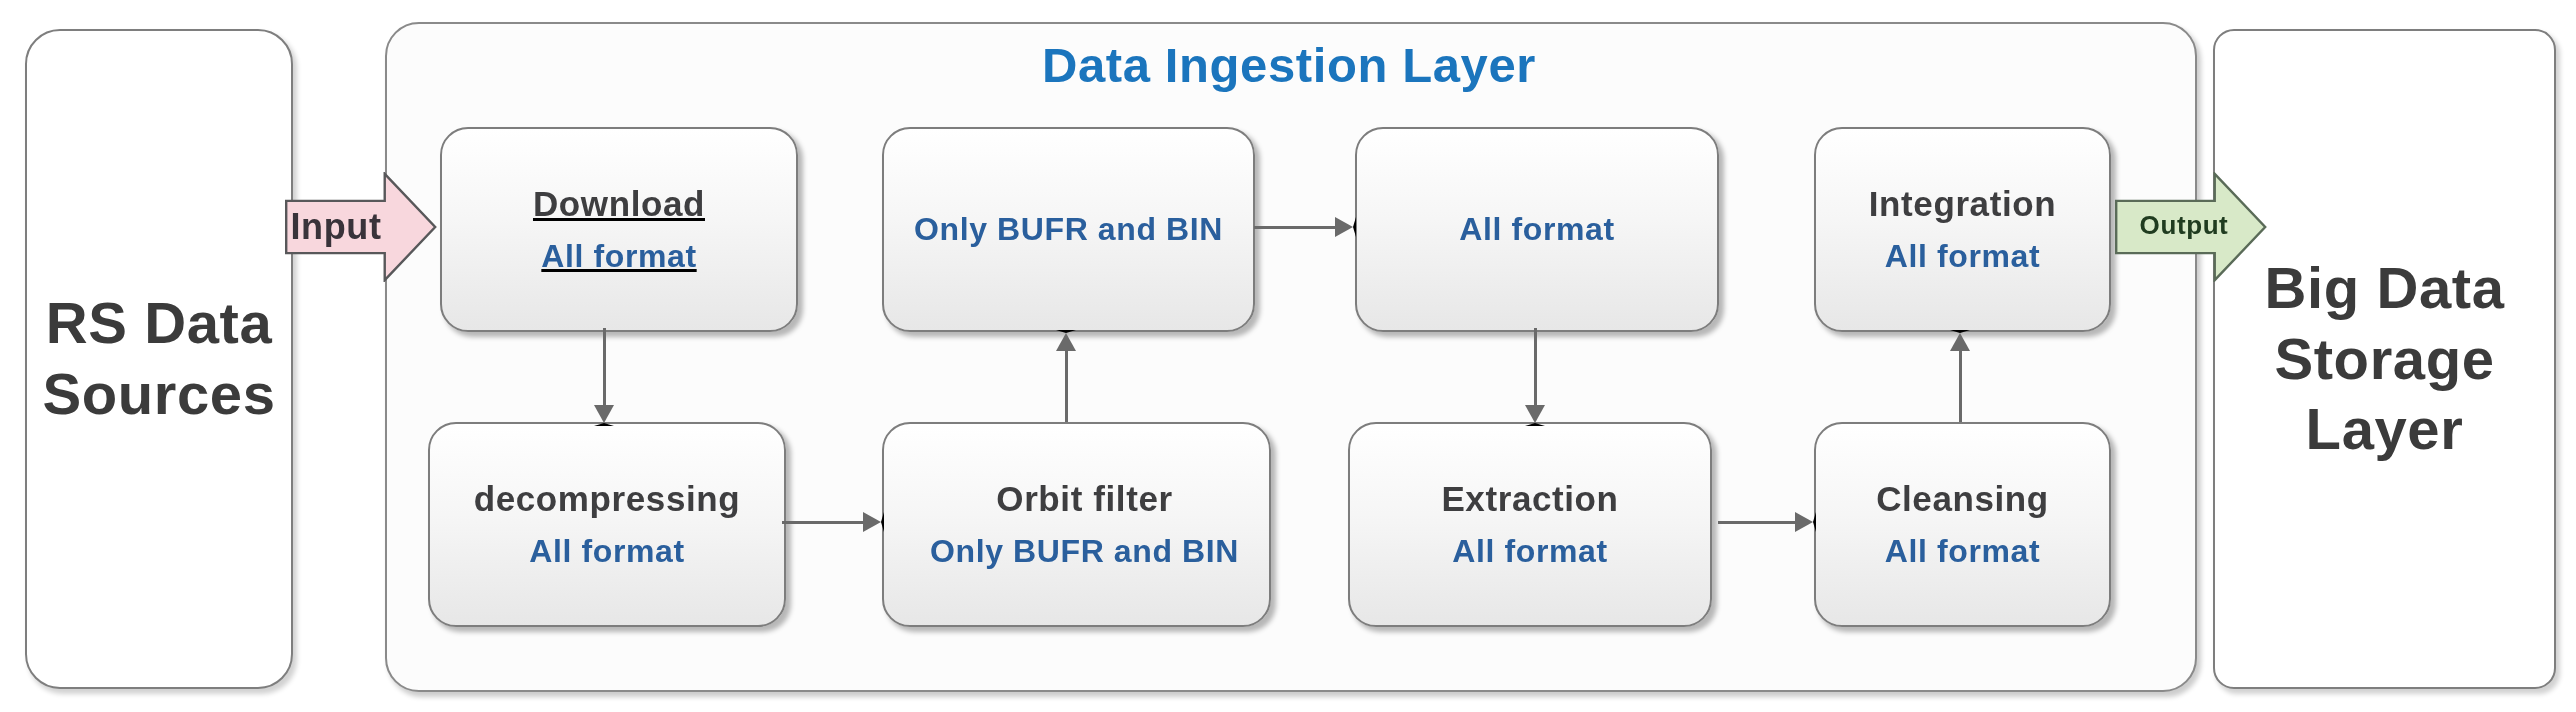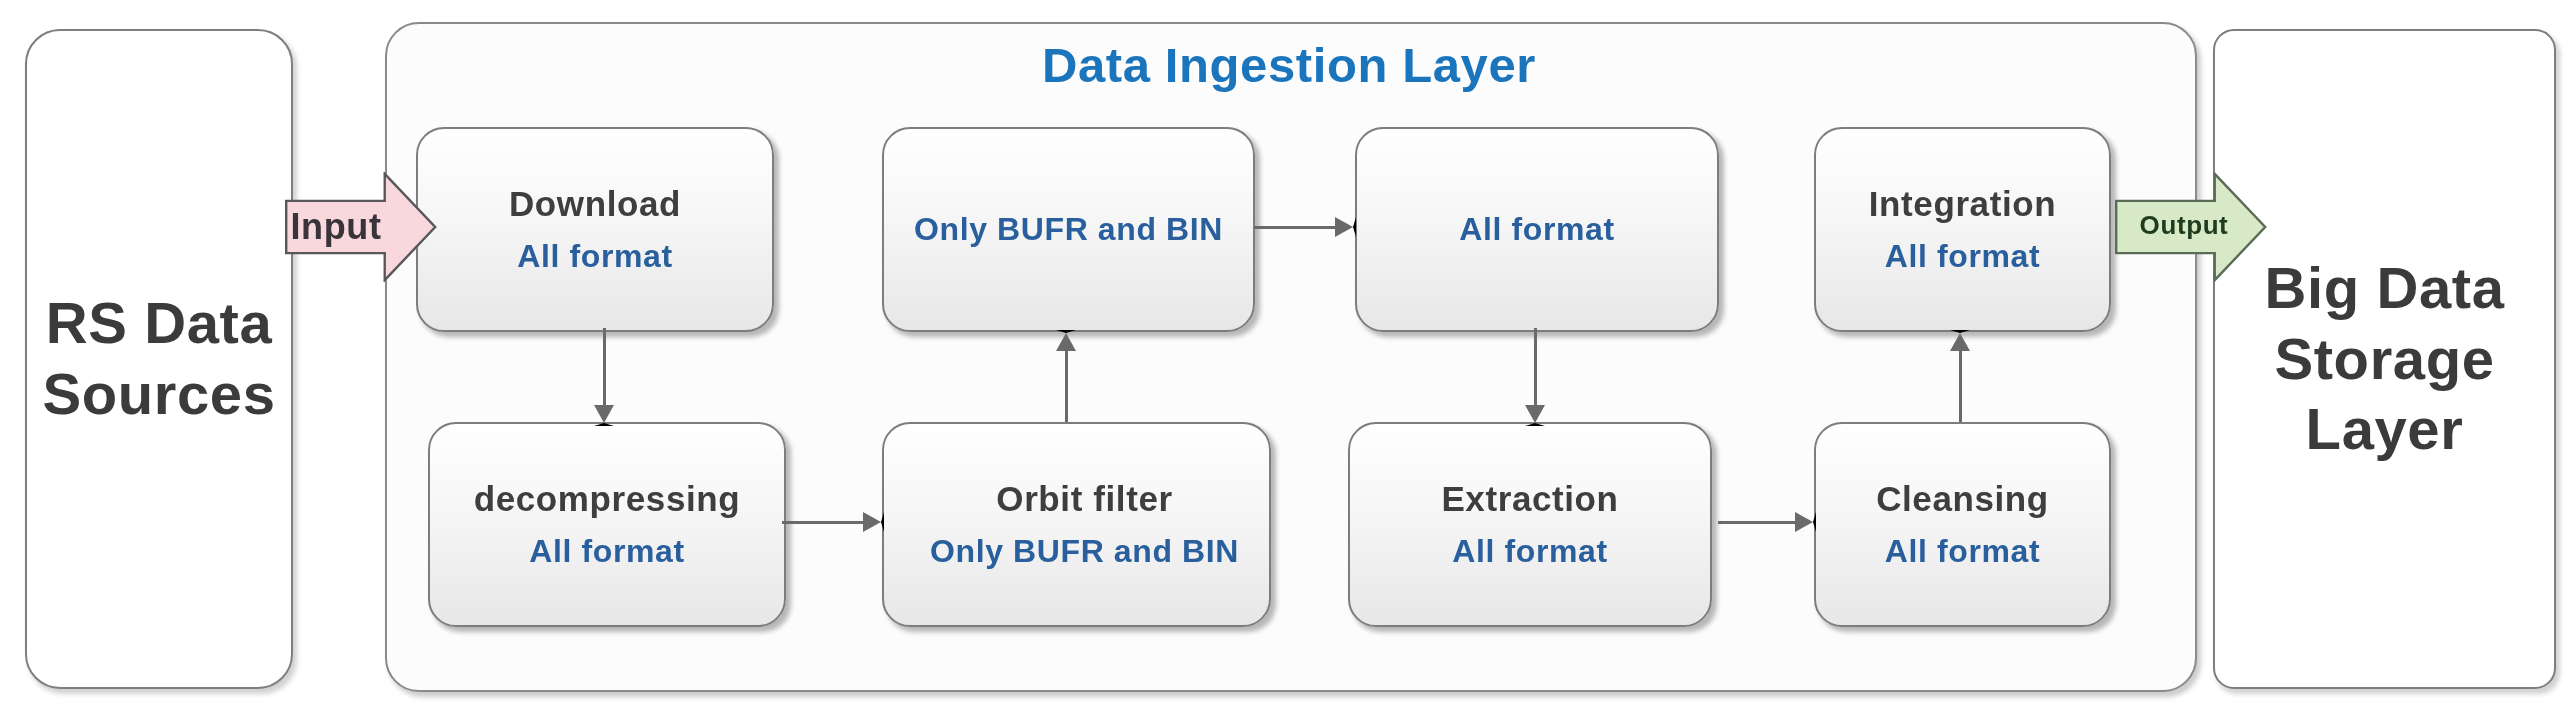--- a/index.html
+++ b/index.html
@@ -75,21 +75,21 @@
     flex-direction: column;
     align-items: center;
     justify-content: center;
     gap: 13.2px;
     text-align: center;
     z-index: 2;
   }
   .pbox .ptitle { font-size: 35px; font-weight: bold; color: #3e3e40; letter-spacing: 0.6px; }
   .pbox .psub   { font-size: 32px; font-weight: bold; color: #2a5f9d; letter-spacing: 0.6px; }
 
-  #b-download      { left: 416px;  top: 127px; width: 354px; height: 201px; }
+  #b-download      { left: 440px;  top: 127px; width: 354px; height: 201px; text-decoration: underline; }
   #b-decompressing { left: 428px;  top: 422px; width: 354px; height: 201px; }
   #b-conversion    { left: 882px; top: 127px; width: 369px; height: 201px; }
   #b-orbit-filter  { left: 882px; top: 422px; width: 369px; height: 201px; padding-left: 16px; }
   #b-subsetting    { left: 1355px; top: 127px; width: 360px; height: 201px; }
   #b-extraction    { left: 1348px; top: 422px; width: 360px; height: 201px; }
   #b-integration   { left: 1814px; top: 127px; width: 293px; height: 201px; }
   #b-cleansing     { left: 1814px; top: 422px; width: 293px; height: 201px; }
 
   
   .aline { position: absolute; background: #6a6a6a; z-index: 3; }

